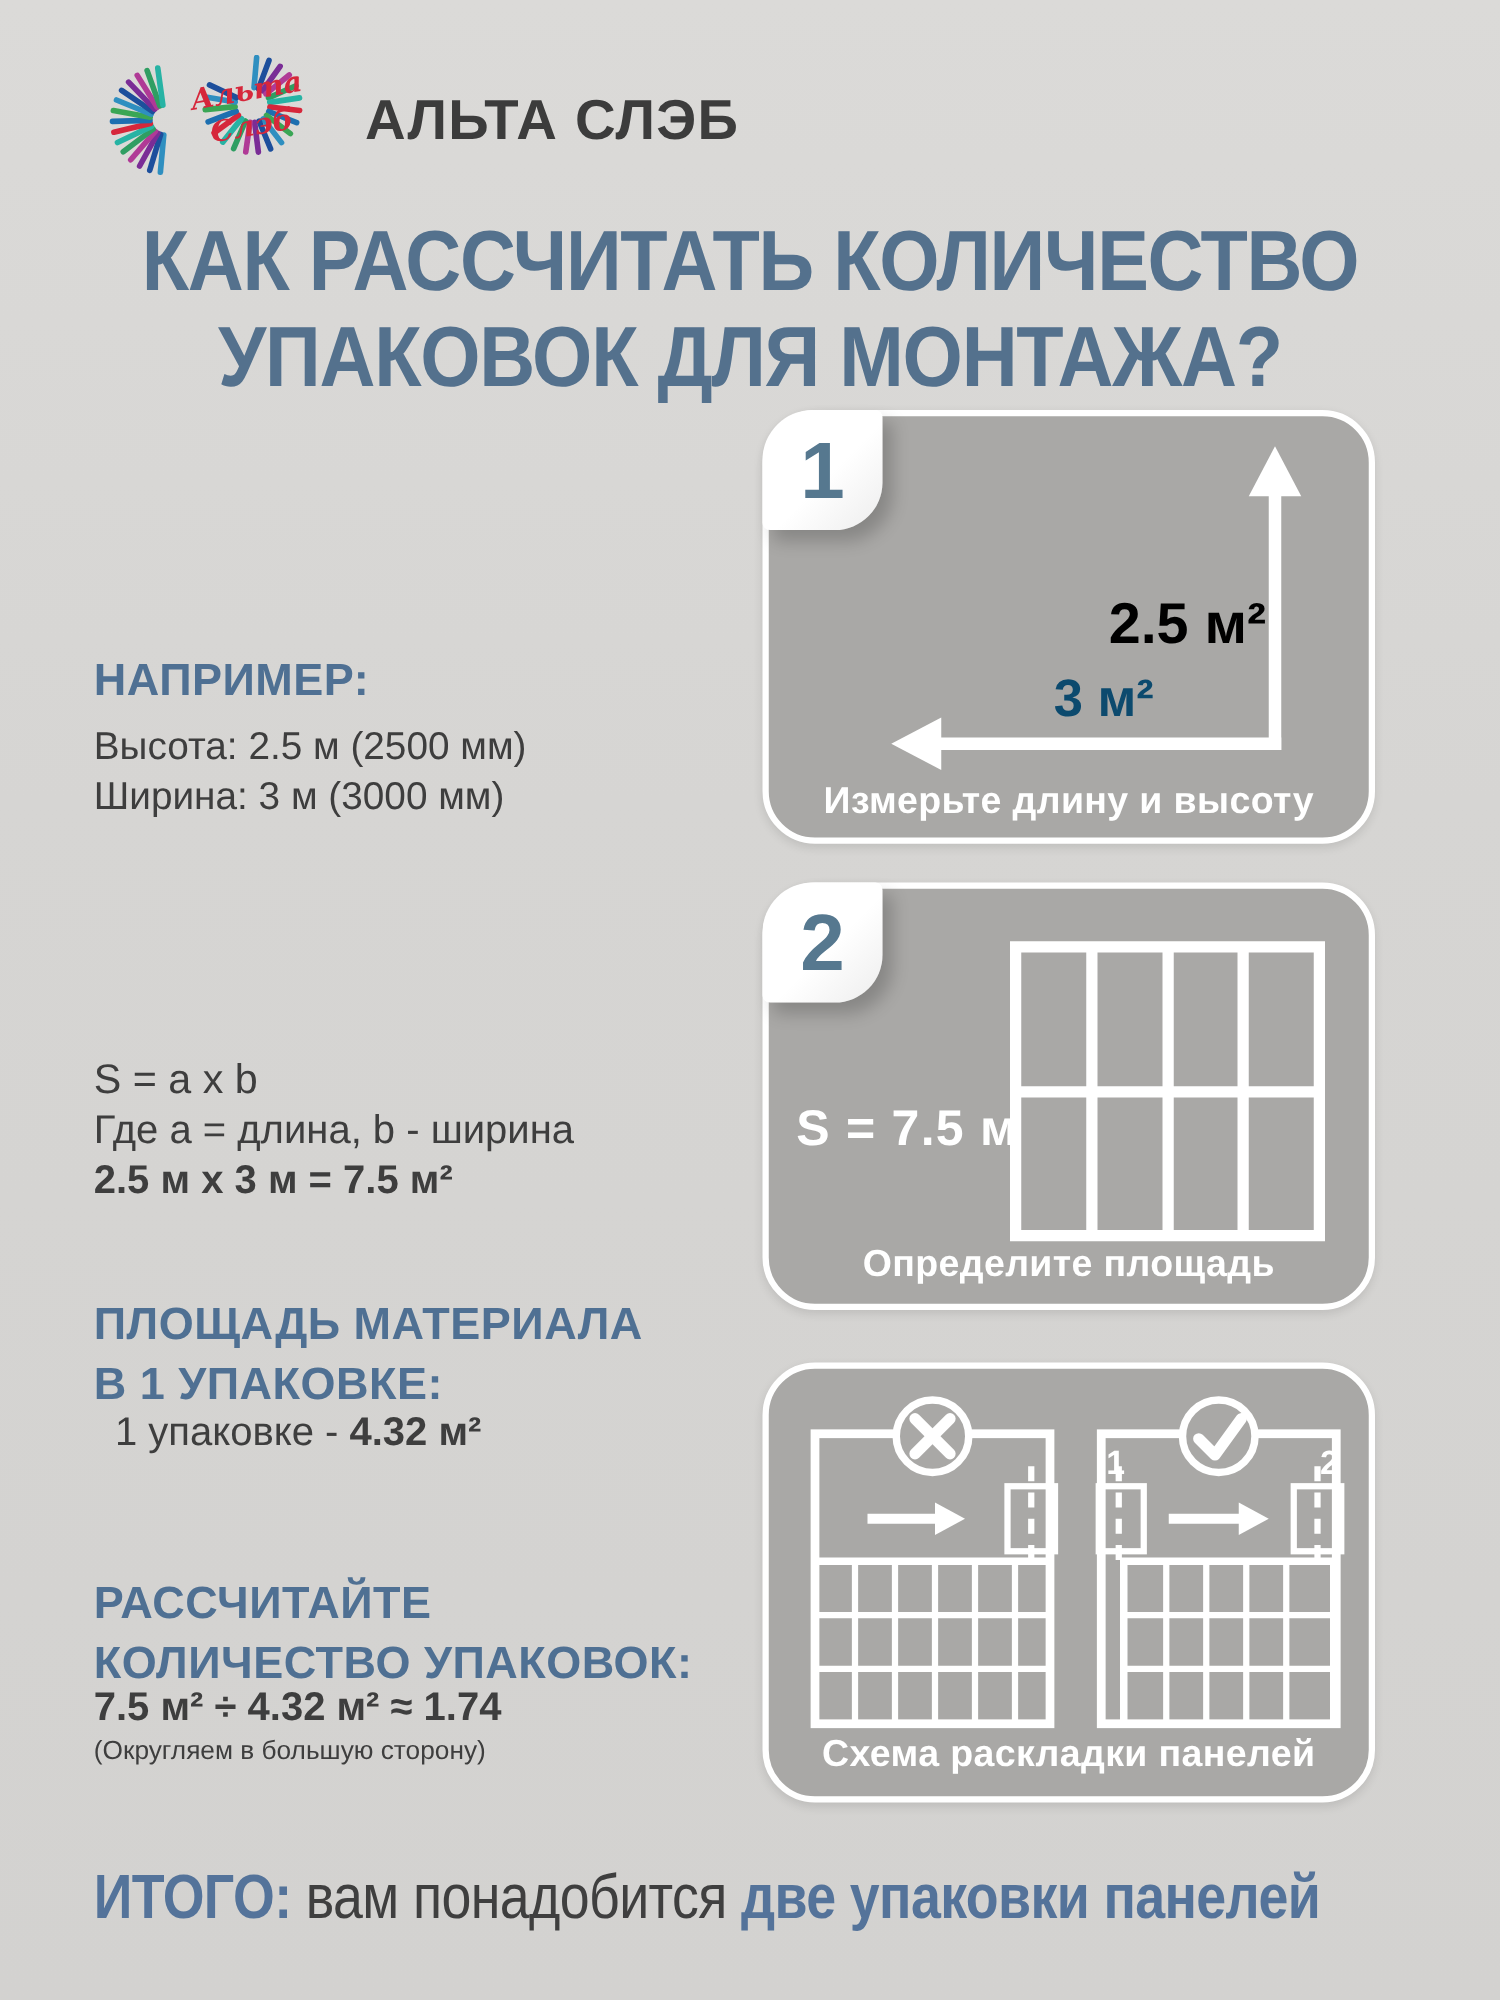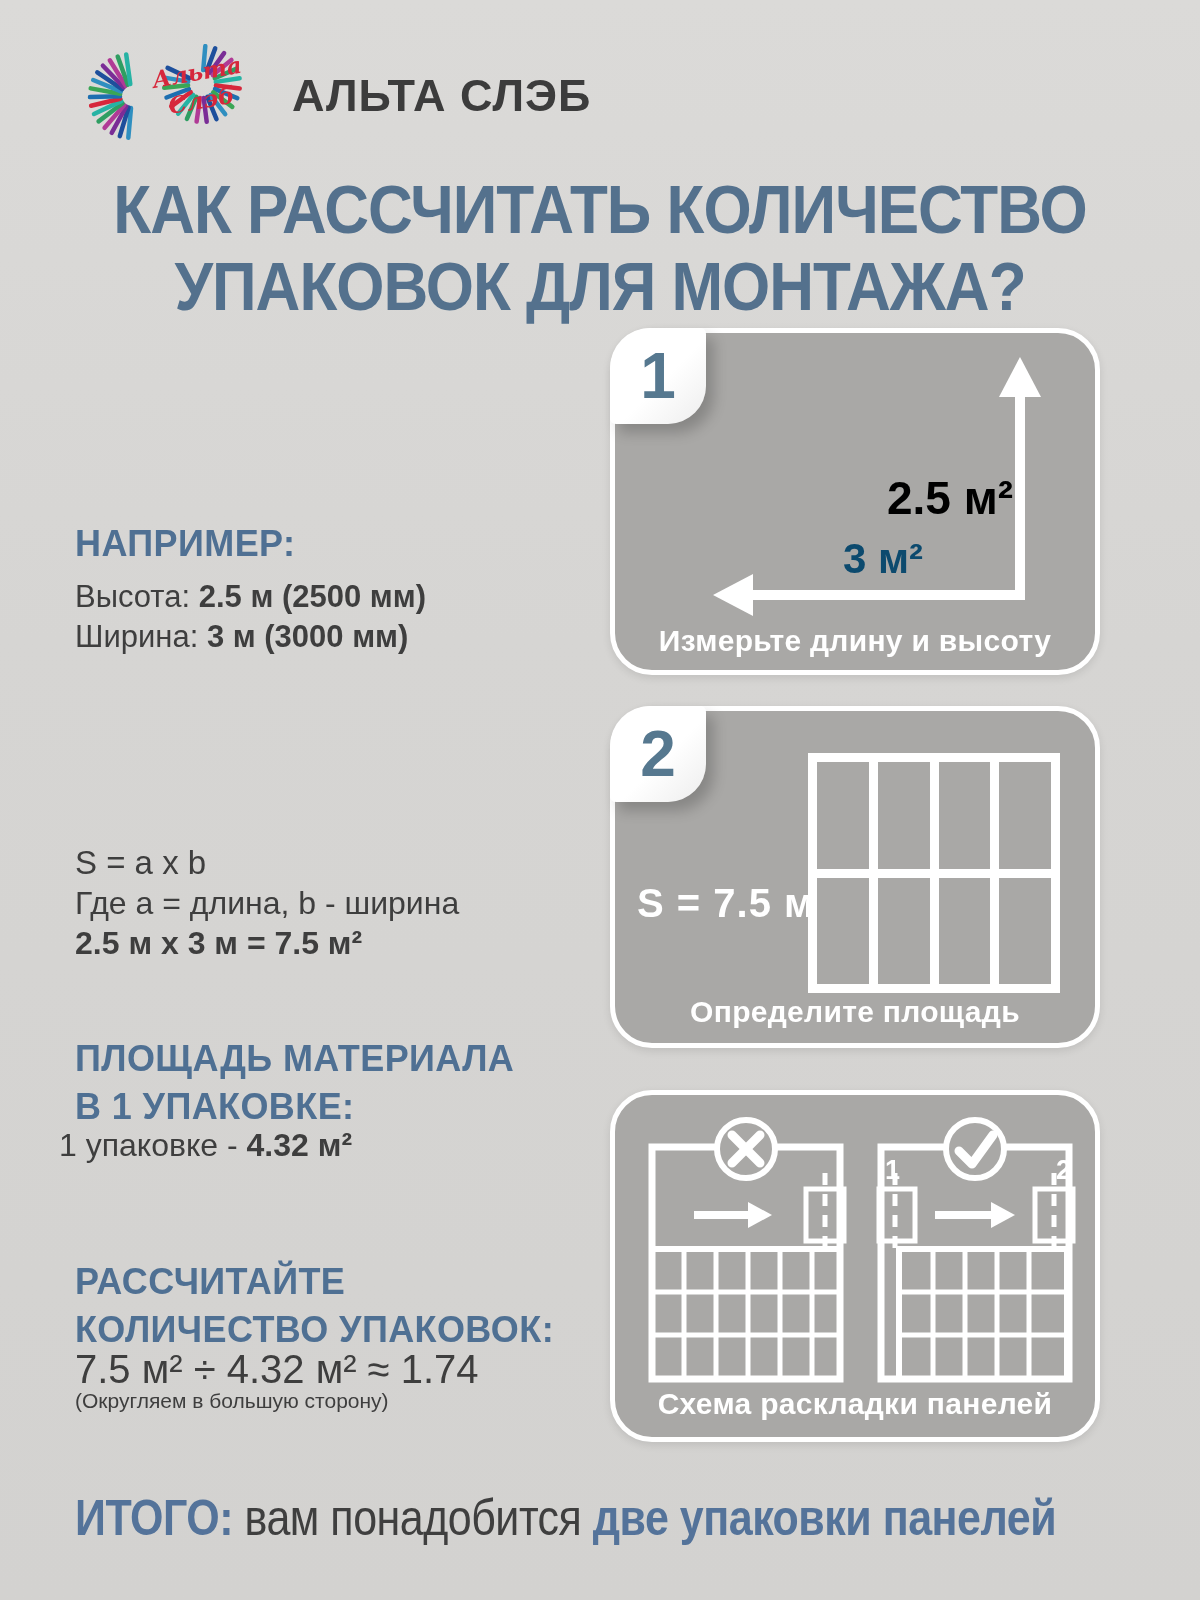--- a/index.html
+++ b/index.html
@@ -17,30 +17,30 @@
               font-size:62px;line-height:1.0;letter-spacing:-1px;
               transform:scaleY(1.1);transform-origin:center top;}
   .main-title div{margin-bottom:8px;}
 
   
   .intro{left:75px;top:358px;font-size:31px;line-height:1.23;font-weight:600;color:#3e3e3e;}
   .h-blue{color:#4f7093;font-weight:800;font-size:36px;line-height:1.32;letter-spacing:.4px;}
   .ex-head{left:75px;top:520px;}
   .ex-rows{left:75px;top:577px;font-size:31px;line-height:1.28;}
   .ex-rows .lbl{font-weight:400;}
-  .ex-rows .val{font-weight:700;}
+  .ex-rows .val{font-weight:400;}
   .f-head{left:75px;top:744px;}
   .f-lines{left:75px;top:843px;font-size:32px;line-height:1.24;}
   .f-eq{font-weight:500;font-size:33px;}
   .f-calc{font-weight:700;}
   .p-head{left:75px;top:1035px;}
-  .p-line{left:59px;top:1127px;font-size:32px;}
+  .p-line{left:92px;top:1127px;font-size:32px;}
   .p-line .val{font-weight:700;}
   .c-head{left:75px;top:1258px;}
-  .c-calc{left:75px;top:1347px;font-size:40px;font-weight:400;}
+  .c-calc{left:75px;top:1347px;font-size:32px;font-weight:700;}
   .c-note{left:75px;top:1389px;font-size:21px;font-weight:400;}
 
   
   .card{left:610px;width:490px;background:#a9a8a6;border:5px solid #ffffff;border-radius:42px;
         box-sizing:border-box;box-shadow:0 3px 8px rgba(0,0,0,.10);}
   .card1{top:328px;height:347px;}
   .card2{top:706px;height:342px;}
   .card3{top:1090px;height:352px;}
   .badge{position:absolute;left:-5px;top:-5px;width:96px;height:96px;background:#fdfdfd;
          border-radius:40px 6px 38px 6px;display:flex;align-items:center;justify-content:center;

